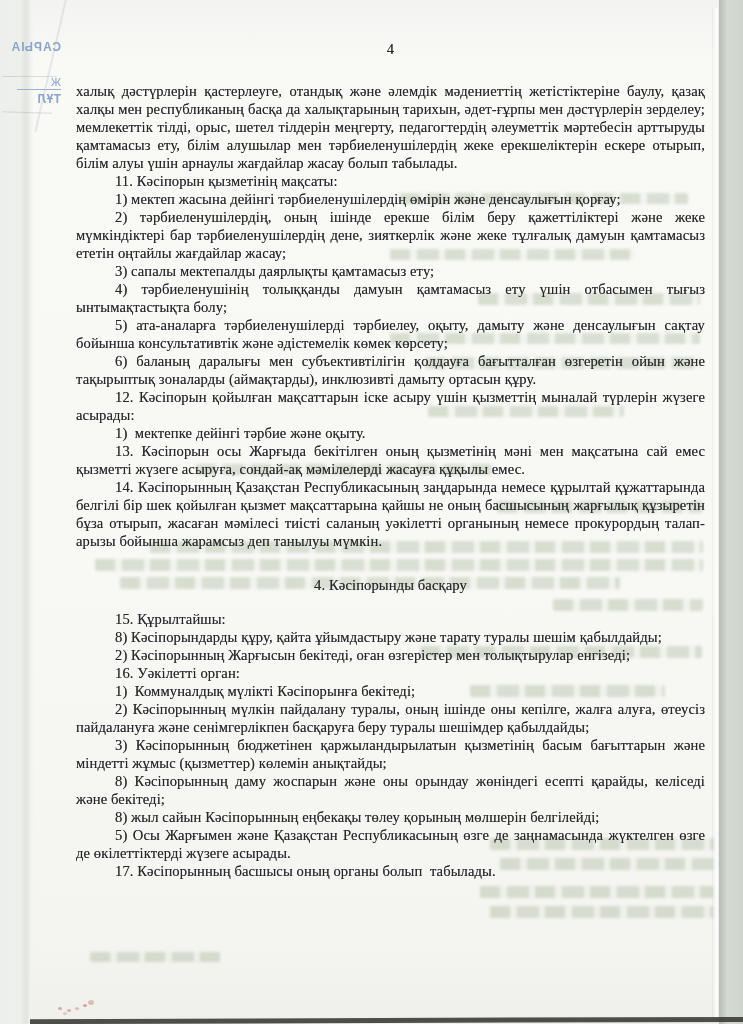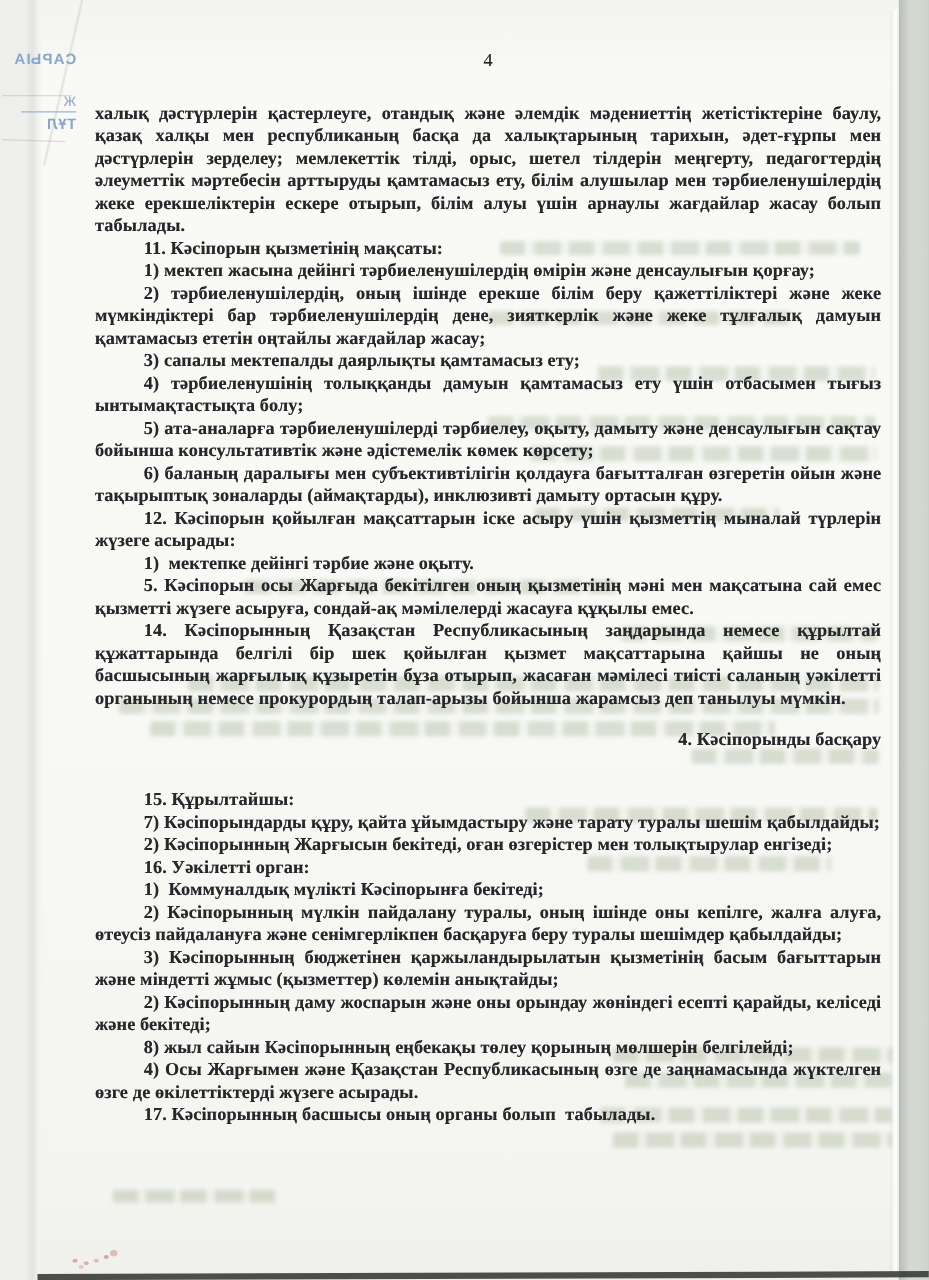--- a/index.html
+++ b/index.html
@@ -53,24 +53,24 @@
   .stamp-l2{margin-top:22px;font-size:11px;border-bottom:1px solid #9db2d2;width:44px;padding-bottom:1px;}
   .stamp-l3{margin-top:2px;font-size:12px;font-weight:bold;letter-spacing:.5px;}
   
   .content{
     position:absolute;left:76px;top:0;width:629px;
     color:#26272b;font-size:14.6px;line-height:18px;
     text-align:justify;letter-spacing:.1px;
     text-shadow:0 0 .45px rgba(38,39,43,.55);
   }
   .page-number{text-align:center;padding-top:40px;margin-bottom:24px;}
-  .p{margin:0;text-indent:39px;font-weight:bold;}
+  .p{margin:0;text-indent:39px;}
   .p.noind{text-indent:0;}
-  .p.head{text-align:right;font-weight:700;text-indent:0;margin-top:15px;}
-  .p.gap{margin-top:30px;}
+  .p.head{text-align:center;font-weight:400;text-indent:0;margin-top:26px;}
+  .p.gap{margin-top:16px;}
   
   .smudge{
     position:absolute;border-radius:2px;
     background:repeating-linear-gradient(90deg,
       rgba(122,146,102,.42) 0px, rgba(122,146,102,.42) 20px,
       rgba(122,146,102,.07) 20px, rgba(122,146,102,.07) 27px,
       rgba(116,140,98,.38) 27px, rgba(116,140,98,.38) 49px,
       rgba(122,146,102,.07) 49px, rgba(122,146,102,.07) 55px);
     filter:blur(1.6px);opacity:.62;
   }
@@ -129,33 +129,33 @@
     <p class="p noind">халық дәстүрлерін қастерлеуге, отандық және әлемдік мәдениеттің жетістіктеріне баулу, қазақ халқы мен республиканың басқа да халықтарының тарихын, әдет-ғұрпы мен дәстүрлерін зерделеу; мемлекеттік тілді, орыс, шетел тілдерін меңгерту, педагогтердің әлеуметтік мәртебесін арттыруды қамтамасыз ету, білім алушылар мен тәрбиеленушілердің жеке ерекшеліктерін ескере отырып, білім алуы үшін арнаулы жағдайлар жасау болып табылады.</p>
         <p class="p">11. Кәсіпорын қызметінің мақсаты:</p>
         <p class="p">1) мектеп жасына дейінгі тәрбиеленушілердің өмірін және денсаулығын қорғау;</p>
         <p class="p">2) тәрбиеленушілердің, оның ішінде ерекше білім беру қажеттіліктері және жеке мүмкіндіктері бар тәрбиеленушілердің дене, зияткерлік және жеке тұлғалық дамуын қамтамасыз ететін оңтайлы жағдайлар жасау;</p>
         <p class="p">3) сапалы мектепалды даярлықты қамтамасыз ету;</p>
         <p class="p">4) тәрбиеленушінің толыққанды дамуын қамтамасыз ету үшін отбасымен тығыз ынтымақтастықта болу;</p>
         <p class="p">5) ата-аналарға тәрбиеленушілерді тәрбиелеу, оқыту, дамыту және денсаулығын сақтау бойынша консультативтік және әдістемелік көмек көрсету;</p>
         <p class="p">6) баланың даралығы мен субъективтілігін қолдауға бағытталған өзгеретін ойын және тақырыптық зоналарды (аймақтарды), инклюзивті дамыту ортасын құру.</p>
         <p class="p">12. Кәсіпорын қойылған мақсаттарын іске асыру үшін қызметтің мыналай түрлерін жүзеге асырады:</p>
         <p class="p">1)&nbsp; мектепке дейінгі тәрбие және оқыту.</p>
-        <p class="p">5. Кәсіпорын осы Жарғыда бекітілген оның қызметінің мәні мен мақсатына сай емес қызметті жүзеге асыруға, сондай-ақ мәмілелерді жасауға құқылы емес.</p>
+        <p class="p">13. Кәсіпорын осы Жарғыда бекітілген оның қызметінің мәні мен мақсатына сай емес қызметті жүзеге асыруға, сондай-ақ мәмілелерді жасауға құқылы емес.</p>
         <p class="p">14. Кәсіпорынның Қазақстан Республикасының заңдарында немесе құрылтай құжаттарында белгілі бір шек қойылған қызмет мақсаттарына қайшы не оның басшысының жарғылық құзыретін бұза отырып, жасаған мәмілесі тиісті саланың уәкілетті органының немесе прокурордың талап-арызы бойынша жарамсыз деп танылуы мүмкін.</p>
         <p class="p head">4. Кәсіпорынды басқару</p>
         <p class="p gap">15. Құрылтайшы:</p>
-        <p class="p">7) Кәсіпорындарды құру, қайта ұйымдастыру және тарату туралы шешім қабылдайды;</p>
+        <p class="p">8) Кәсіпорындарды құру, қайта ұйымдастыру және тарату туралы шешім қабылдайды;</p>
         <p class="p">2) Кәсіпорынның Жарғысын бекітеді, оған өзгерістер мен толықтырулар енгізеді;</p>
         <p class="p">16. Уәкілетті орган:</p>
         <p class="p">1)&nbsp; Коммуналдық мүлікті Кәсіпорынға бекітеді;</p>
         <p class="p">2) Кәсіпорынның мүлкін пайдалану туралы, оның ішінде оны кепілге, жалға алуға, өтеусіз пайдалануға және сенімгерлікпен басқаруға беру туралы шешімдер қабылдайды;</p>
         <p class="p">3) Кәсіпорынның бюджетінен қаржыландырылатын қызметінің басым бағыттарын және міндетті жұмыс (қызметтер) көлемін анықтайды;</p>
-        <p class="p">2) Кәсіпорынның даму жоспарын және оны орындау жөніндегі есепті қарайды, келіседі және бекітеді;</p>
+        <p class="p">8) Кәсіпорынның даму жоспарын және оны орындау жөніндегі есепті қарайды, келіседі және бекітеді;</p>
         <p class="p">8) жыл сайын Кәсіпорынның еңбекақы төлеу қорының мөлшерін белгілейді;</p>
-        <p class="p">4) Осы Жарғымен және Қазақстан Республикасының өзге де заңнамасында жүктелген өзге де өкілеттіктерді жүзеге асырады.</p>
+        <p class="p">5) Осы Жарғымен және Қазақстан Республикасының өзге де заңнамасында жүктелген өзге де өкілеттіктерді жүзеге асырады.</p>
         <p class="p">17. Кәсіпорынның басшысы оның органы болып&nbsp; табылады.</p>
       </div>
 
     <div class="red-mark"></div>
   </div>
 
   <div class="bottom-edge"></div>
   <div class="bottom-edge-core"></div>
 
 </div>

